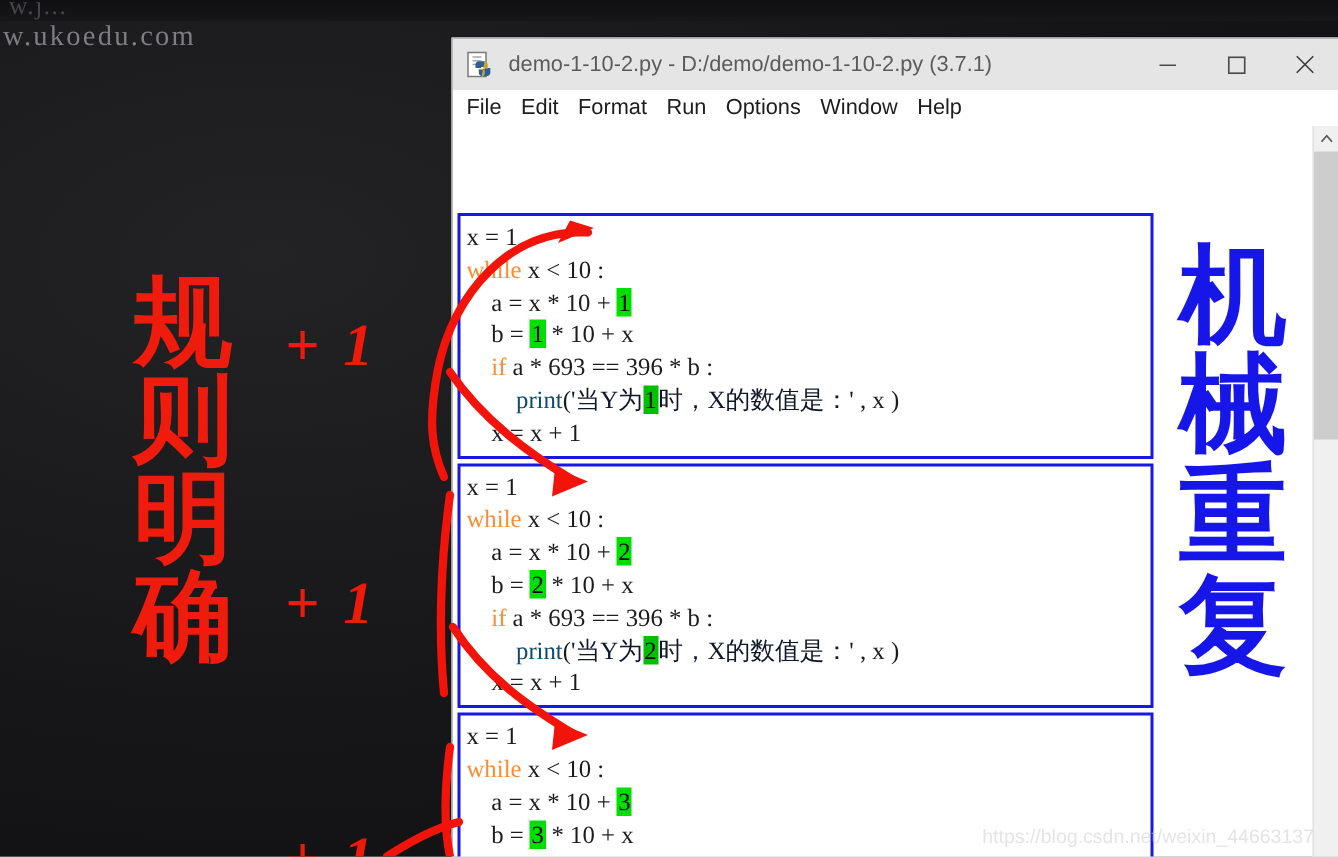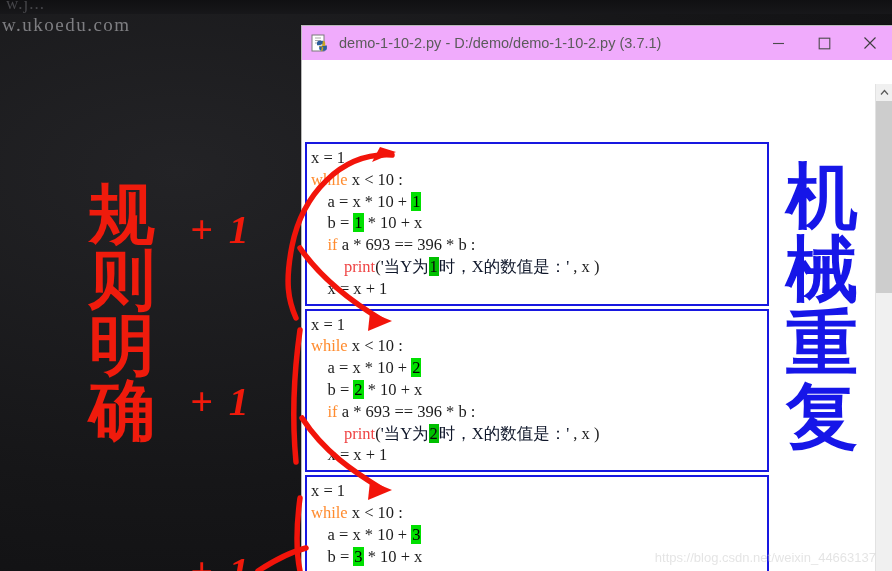--- a/index.html
+++ b/index.html
@@ -67,21 +67,21 @@
   #blue-slogan span{display:block;}
   
   #idle-window{
     position:absolute;left:301px;top:25px;width:591px;height:546px;
     background:#ffffff;
     border:1px solid #b9b9b9;
     box-shadow:0 0 0 1px rgba(0,0,0,.12);
     overflow:hidden;
   }
   #title-bar{
-    height:34px;background:#f0abfc;display:flex;align-items:center;
+    height:34px;background:#e5e5e5;display:flex;align-items:center;
     padding-left:9px;
   }
   #idle-icon{width:19px;height:19px;position:relative;flex:0 0 auto;margin-right:9px;}
   #title-text{
     font-size:14.5px;color:#5b5b5b;white-space:nowrap;
     font-family:"Liberation Sans",sans-serif;
   }
   #win-controls{margin-left:auto;display:flex;height:34px;}
   .win-btn{
     width:46px;height:34px;display:flex;align-items:center;justify-content:center;
@@ -123,21 +123,21 @@
     margin-bottom:3px;
     position:relative;
   }
   pre.code{
     margin:0;padding:0;
     font-family:"Liberation Serif","DejaVu Serif",serif;
     font-size:16.5px;line-height:21.8px;
     color:#1c1c1c;white-space:pre;
   }
   .kw{color:#ff8b2e;}
-  .fn{color:#ef4444;}
+  .fn{color:#0c4a6e;}
   .str{color:#0f172a;}
   .hl{background:#00e000;color:#000000;padding:0 1px;}
   .hl-cn{background:#00c000;color:#0a0a0a;padding:0 1px;}
   
   #arrows{
     position:absolute;left:0;top:0;width:892px;height:571px;
     z-index:28;pointer-events:none;
   }
 </style>
 </head>
@@ -184,20 +184,29 @@
           </svg>
       </div>
       <div class="win-btn">
         <svg width="14" height="14" viewBox="0 0 14 14">
             <path d="M1.5 1.5l11 11M12.5 1.5l-11 11" stroke="#3d3d3d" stroke-width="1.1"></path>
           </svg>
       </div>
     </div>
   </div>
 
+  <div id="menu-bar">
+    <div class="menu-item">File</div>
+    <div class="menu-item">Edit</div>
+    <div class="menu-item">Format</div>
+    <div class="menu-item">Run</div>
+    <div class="menu-item">Options</div>
+    <div class="menu-item">Window</div>
+    <div class="menu-item">Help</div>
+  </div>
 
   <div id="editor-area">
 
     <div id="code-stack">
 
       <div class="code-block">
         <pre class="code"><span>x = 1</span>
 <span class="kw">while</span><span> x &lt; 10 :</span>
 <span>    a = x * 10 + </span><span class="hl">1</span>
 <span>    b = </span><span class="hl">1</span><span> * 10 + x</span>

